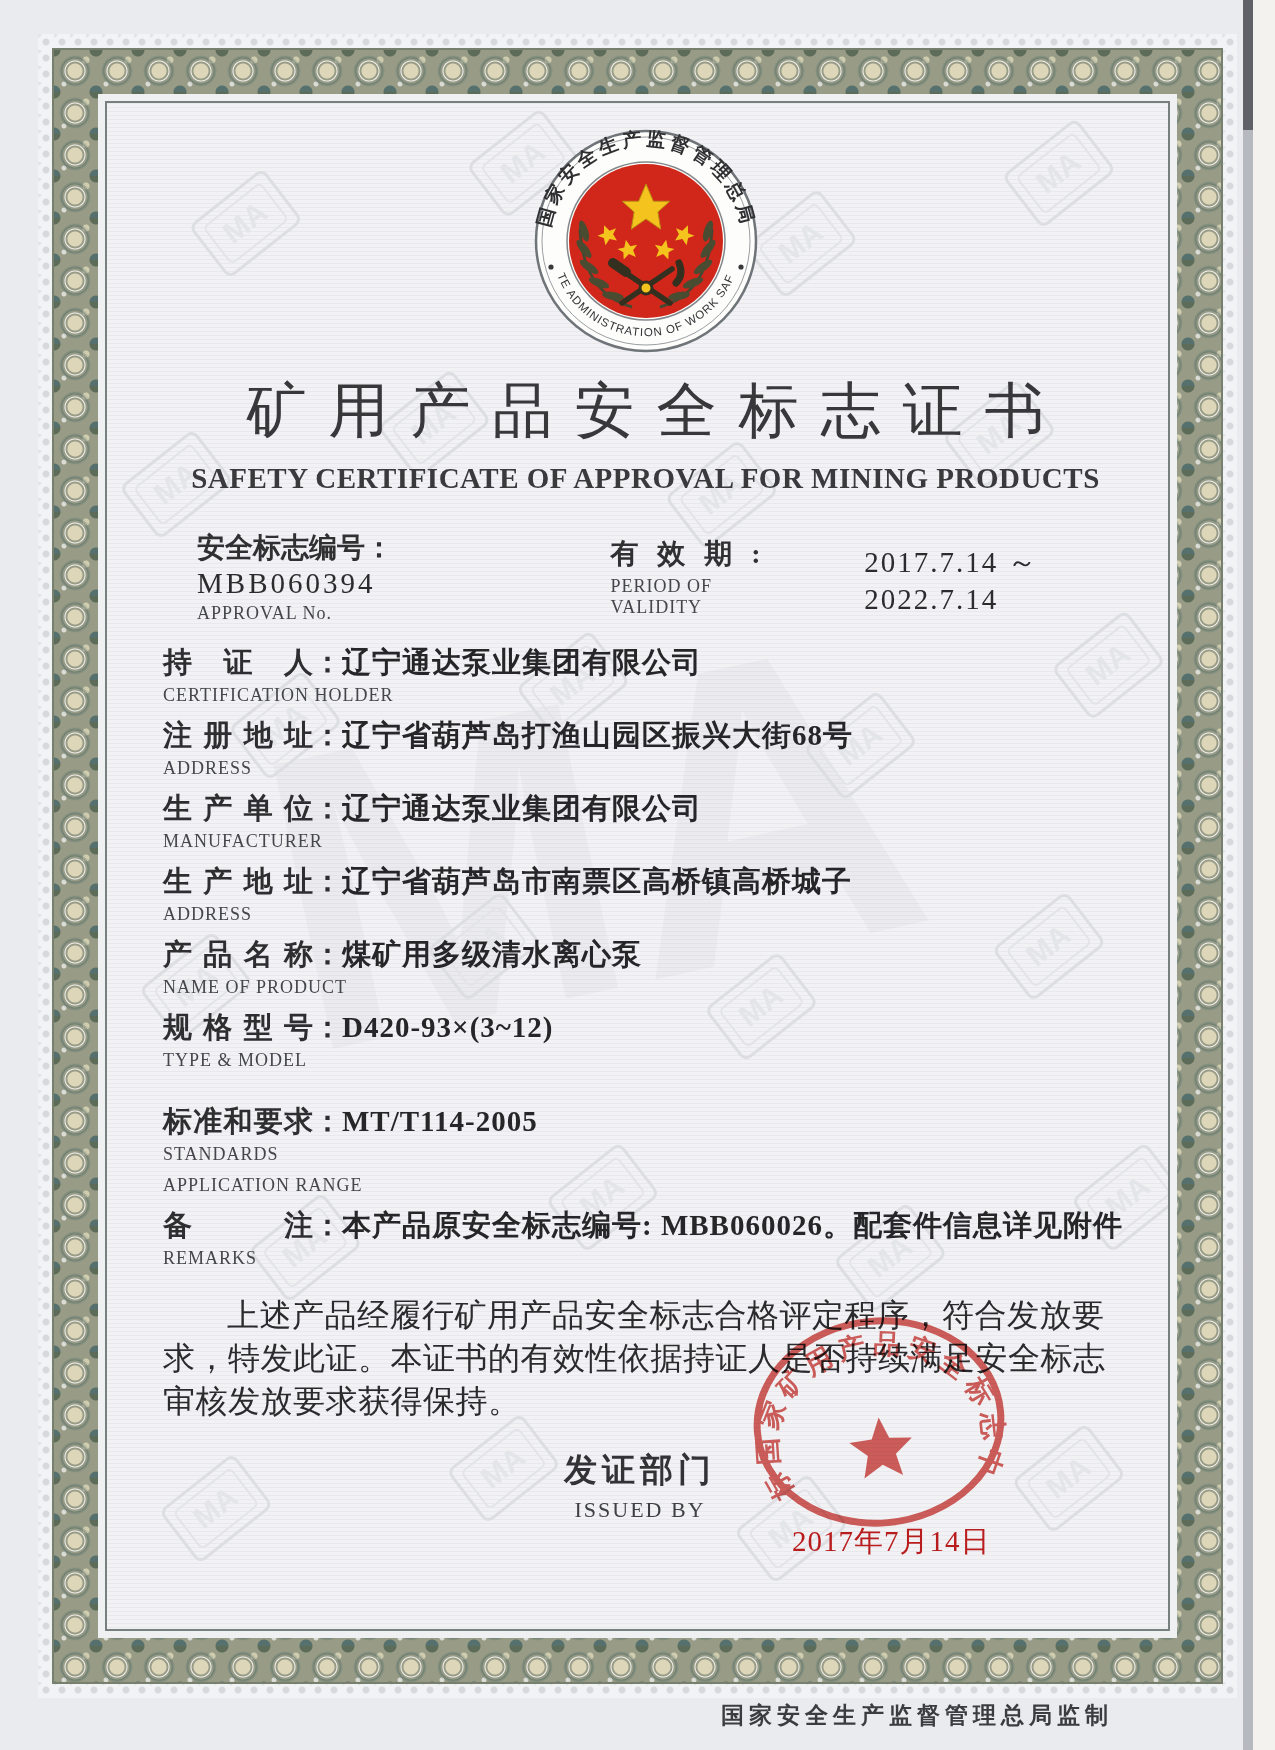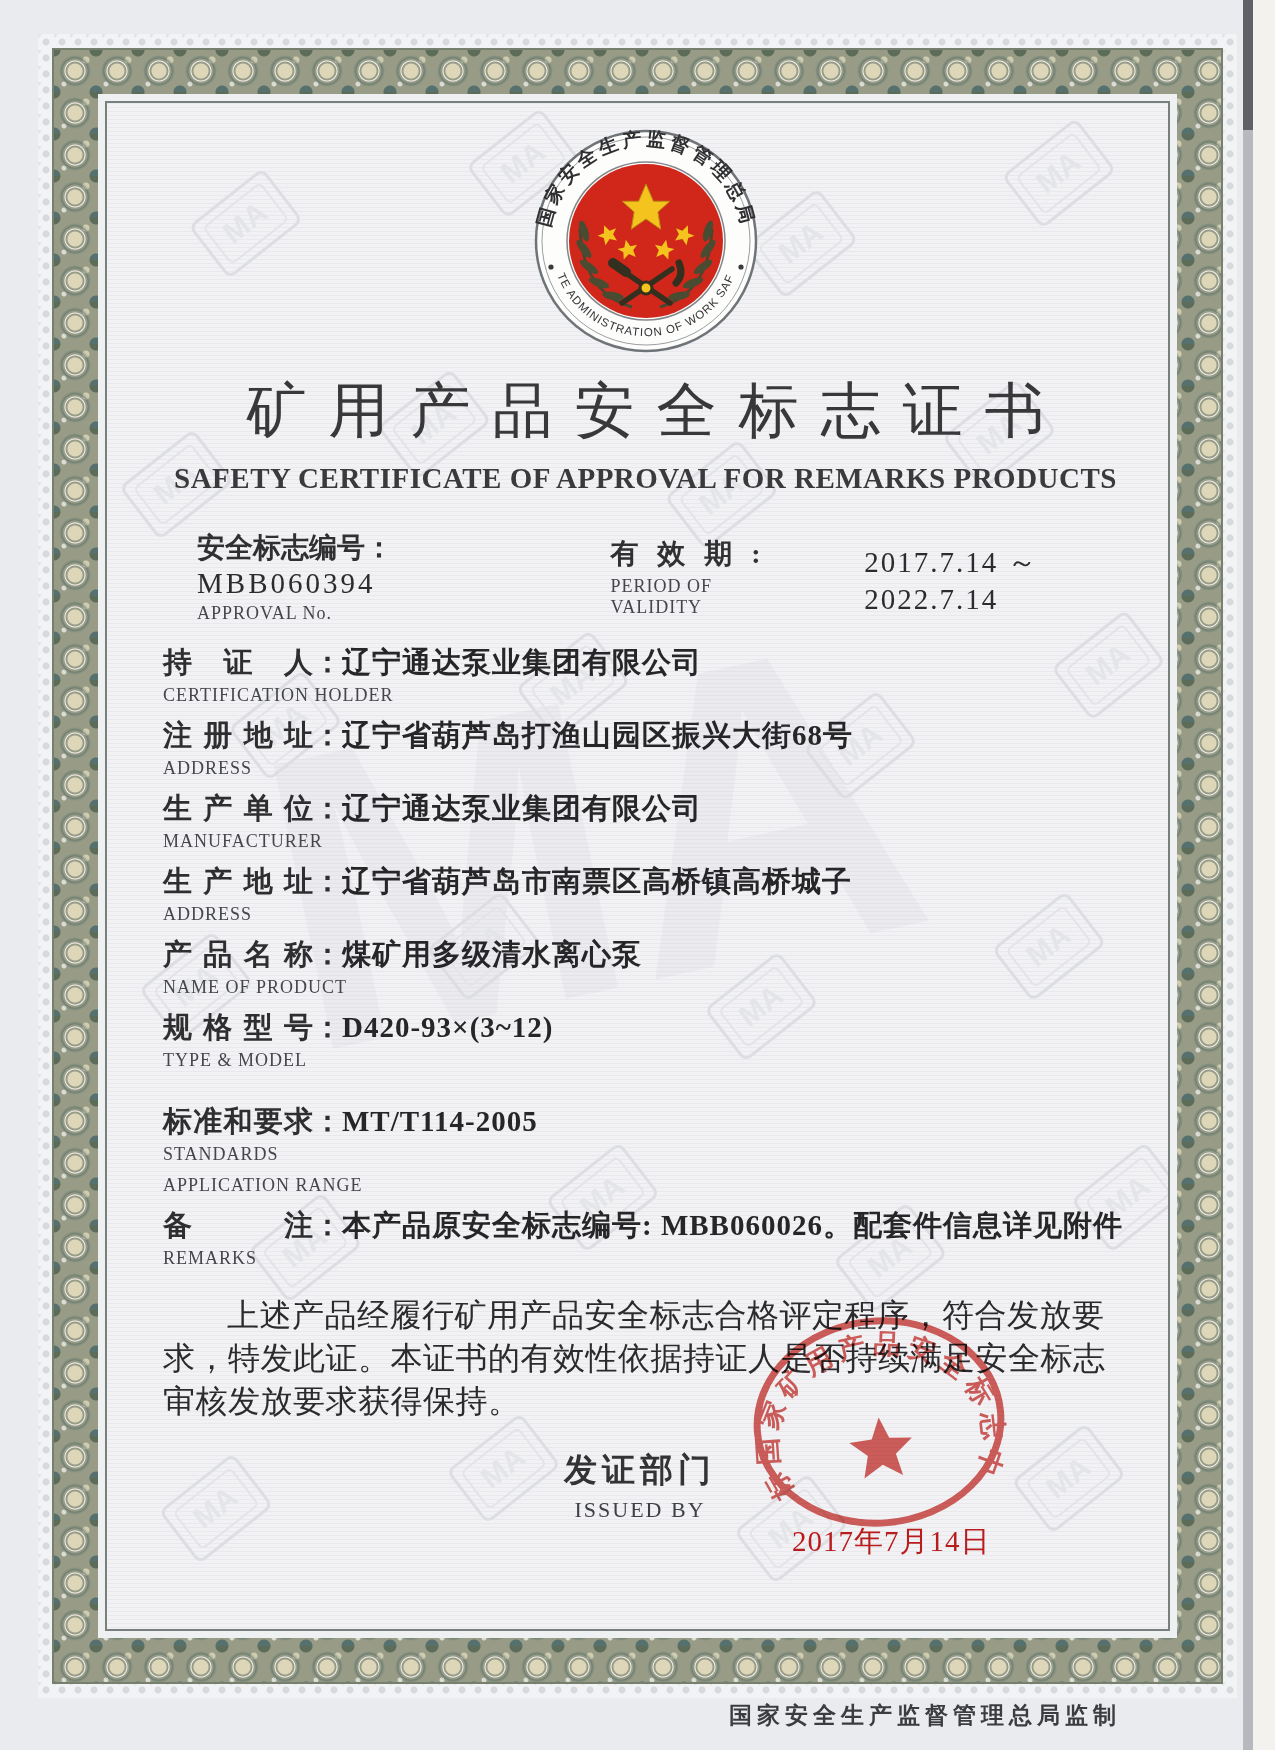--- a/index.html
+++ b/index.html
@@ -73,21 +73,21 @@
   
   .declaration{margin-top:25px;font-size:32px;line-height:43px;letter-spacing:.5px;
     text-indent:2em;color:#2b2b2d;padding-right:6px;}
   
   .issued{position:absolute;left:540px;top:1448px;width:200px;text-align:center;}
   .issued-cn{font-size:33px;font-weight:700;letter-spacing:5px;color:#333336;}
   .issued-en{font-size:22px;letter-spacing:2px;color:#3e4045;margin-top:4px;}
   .issue-date{position:absolute;left:792px;top:1522px;font-size:29px;letter-spacing:1px;color:#b91c1c;}
   .seal{position:absolute;left:748px;top:1312px;mix-blend-mode:multiply;opacity:.88;
     transform:rotate(-5deg);}
-  .footer{position:absolute;top:1700px;right:154px;font-size:23px;letter-spacing:5px;
+  .footer{position:absolute;top:1700px;right:162px;font-size:23px;letter-spacing:5px;
     color:#3b3c40;font-weight:600;}
 </style>
 </head>
 <body>
 
 <div class="page">
 
   <div class="scan-right-paper"></div>
   <div class="scan-right"></div>
 
@@ -181,21 +181,21 @@
                   <line x1="-26" y1="28" x2="24" y2="62"></line>
                   <line x1="26" y1="28" x2="-24" y2="62"></line>
                   <path d="M -33,22 L -20,31" stroke-width="10"></path>
                   <path d="M 33,22 Q 38,34 30,42" fill="none" stroke-width="7"></path>
                   <circle cx="0" cy="47" r="6" fill="#f4c31d" stroke-width="3"></circle>
                 </g>
               </svg>
             </div>
 
             <div class="title-cn">矿用产品安全标志证书</div>
-            <div class="title-en">SAFETY CERTIFICATE OF APPROVAL FOR REMARKS PRODUCTS</div>
+            <div class="title-en">SAFETY CERTIFICATE OF APPROVAL FOR MINING PRODUCTS</div>
 
             <div class="approval">
               <div class="ap-block">
                 <div class="l1">
                   <span class="ap-label">安全标志编号：</span><span class="ap-value">MBB060394</span>
                 </div>
                 <div class="cap">APPROVAL No.</div>
               </div>
               <div class="ap-block ap-mid">
                 <div class="l1"><span class="jlabel">有效期:</span></div>

